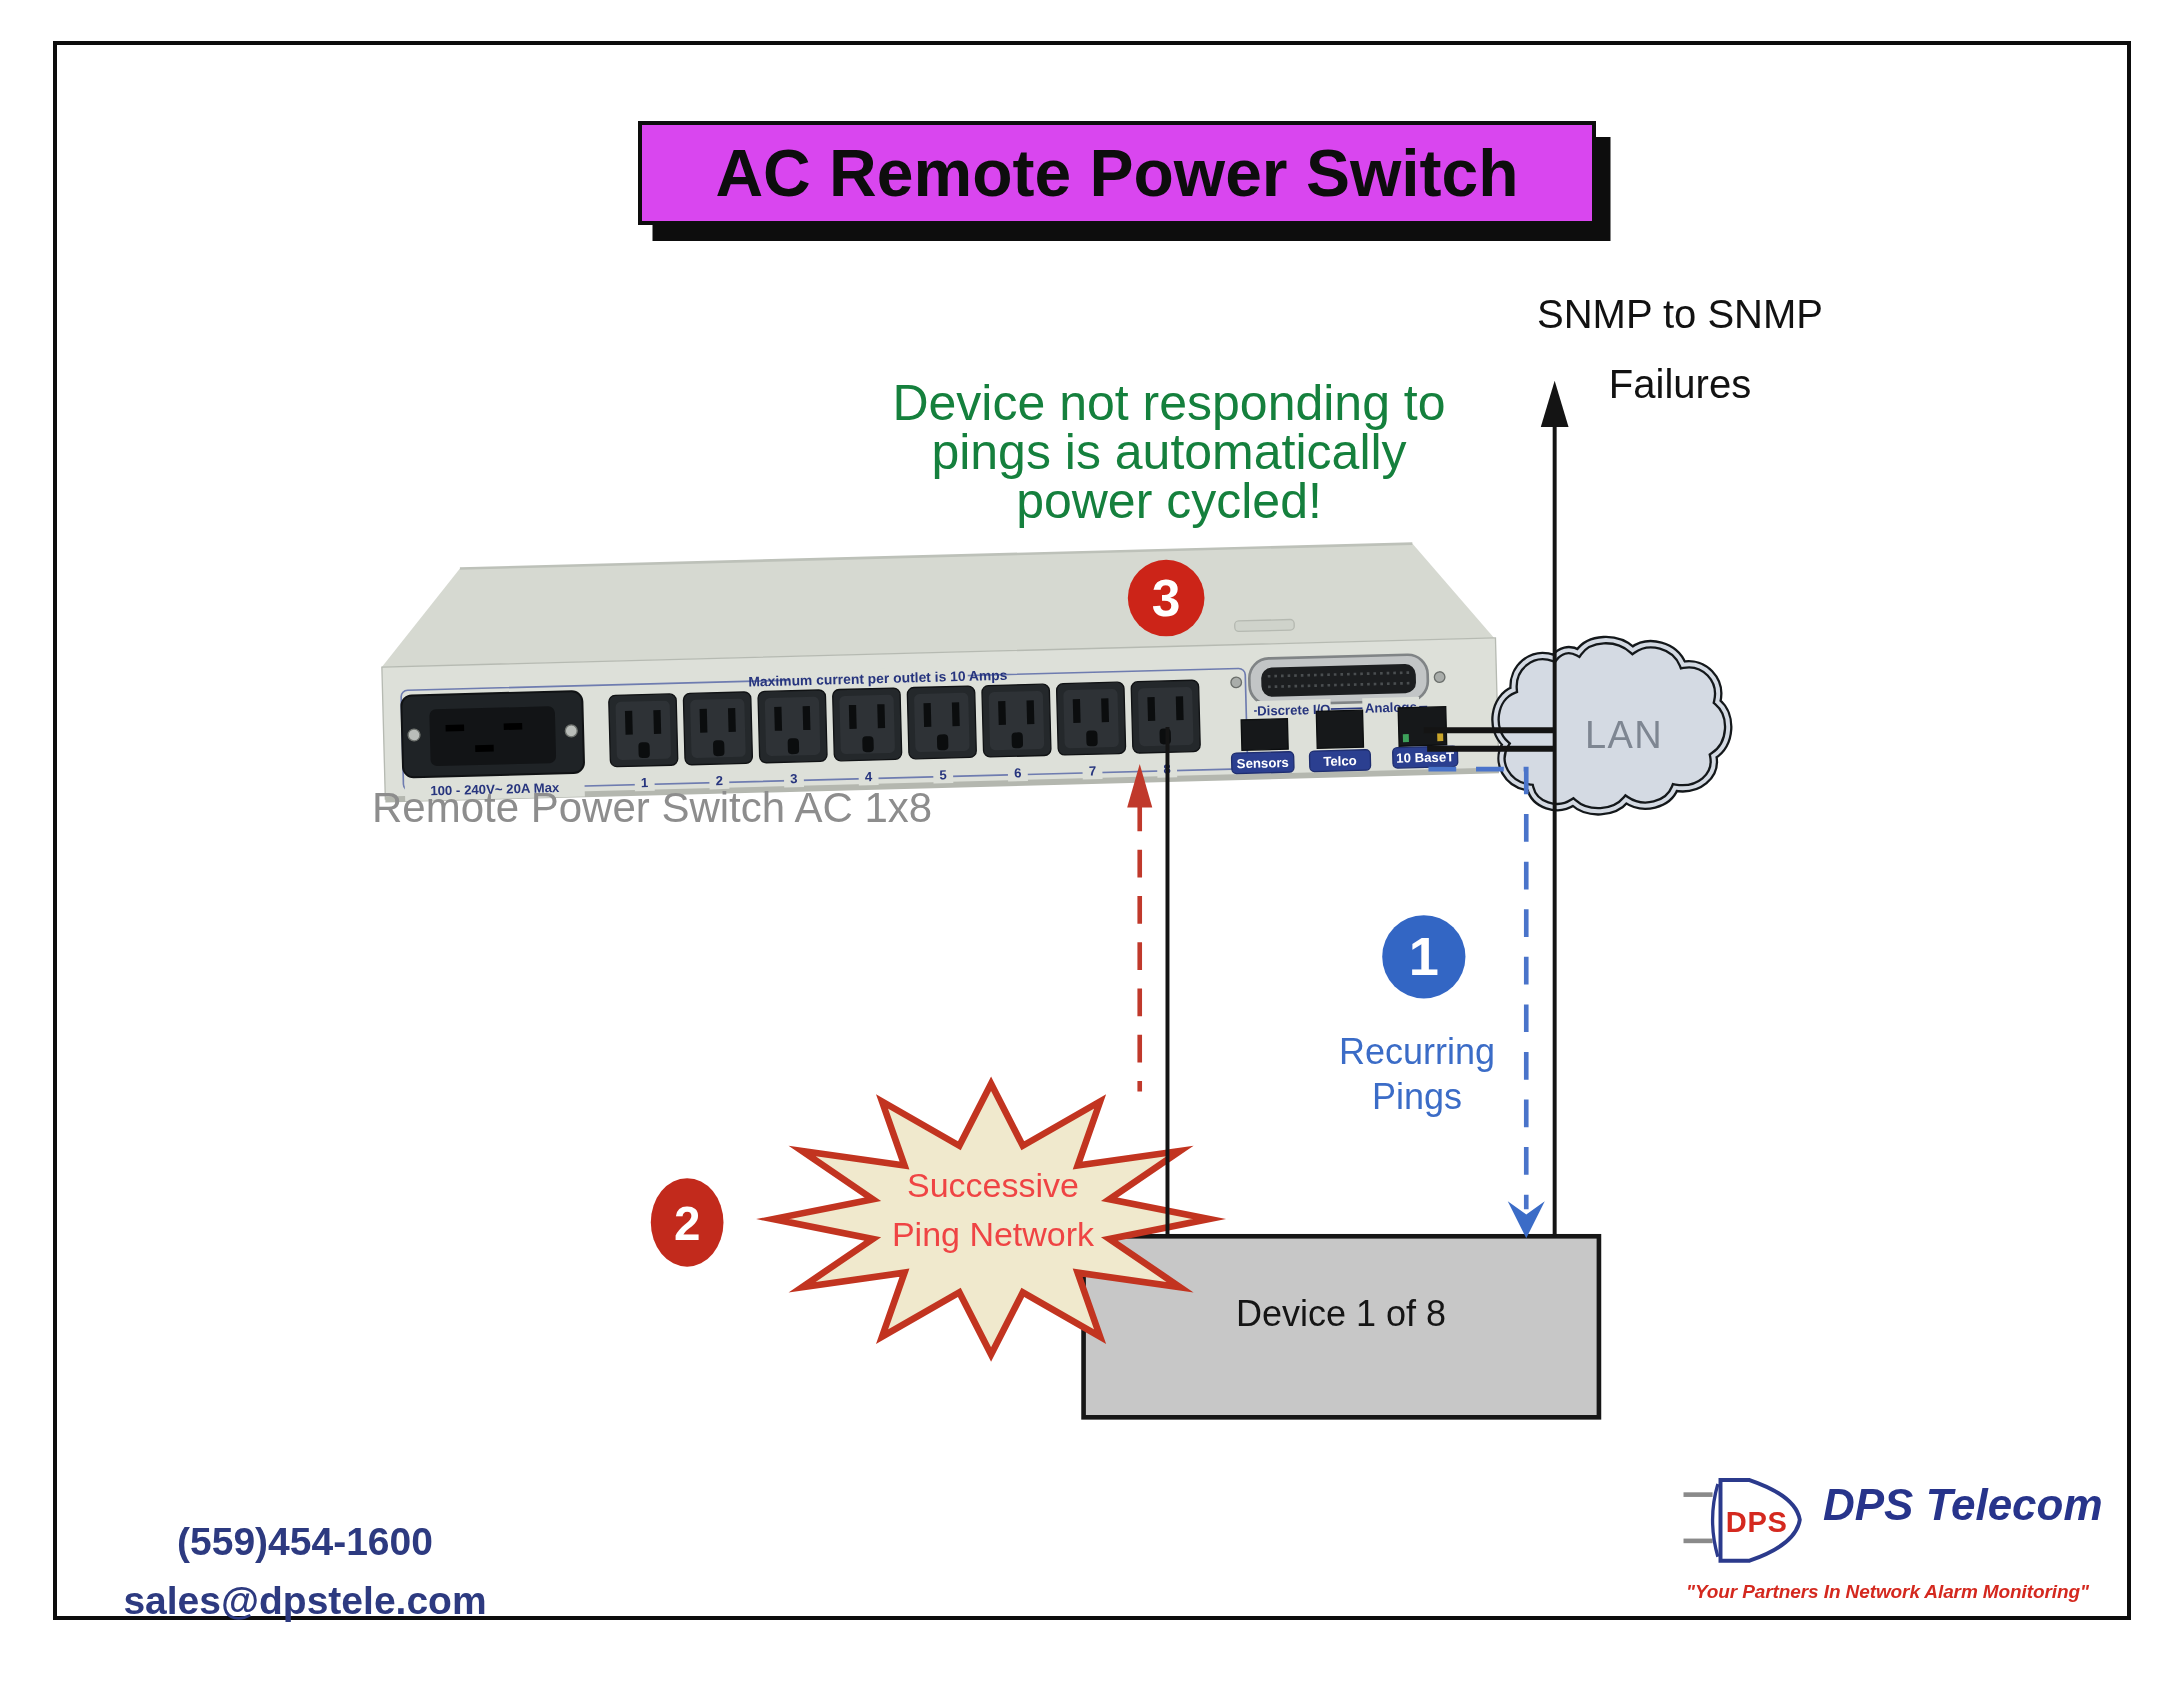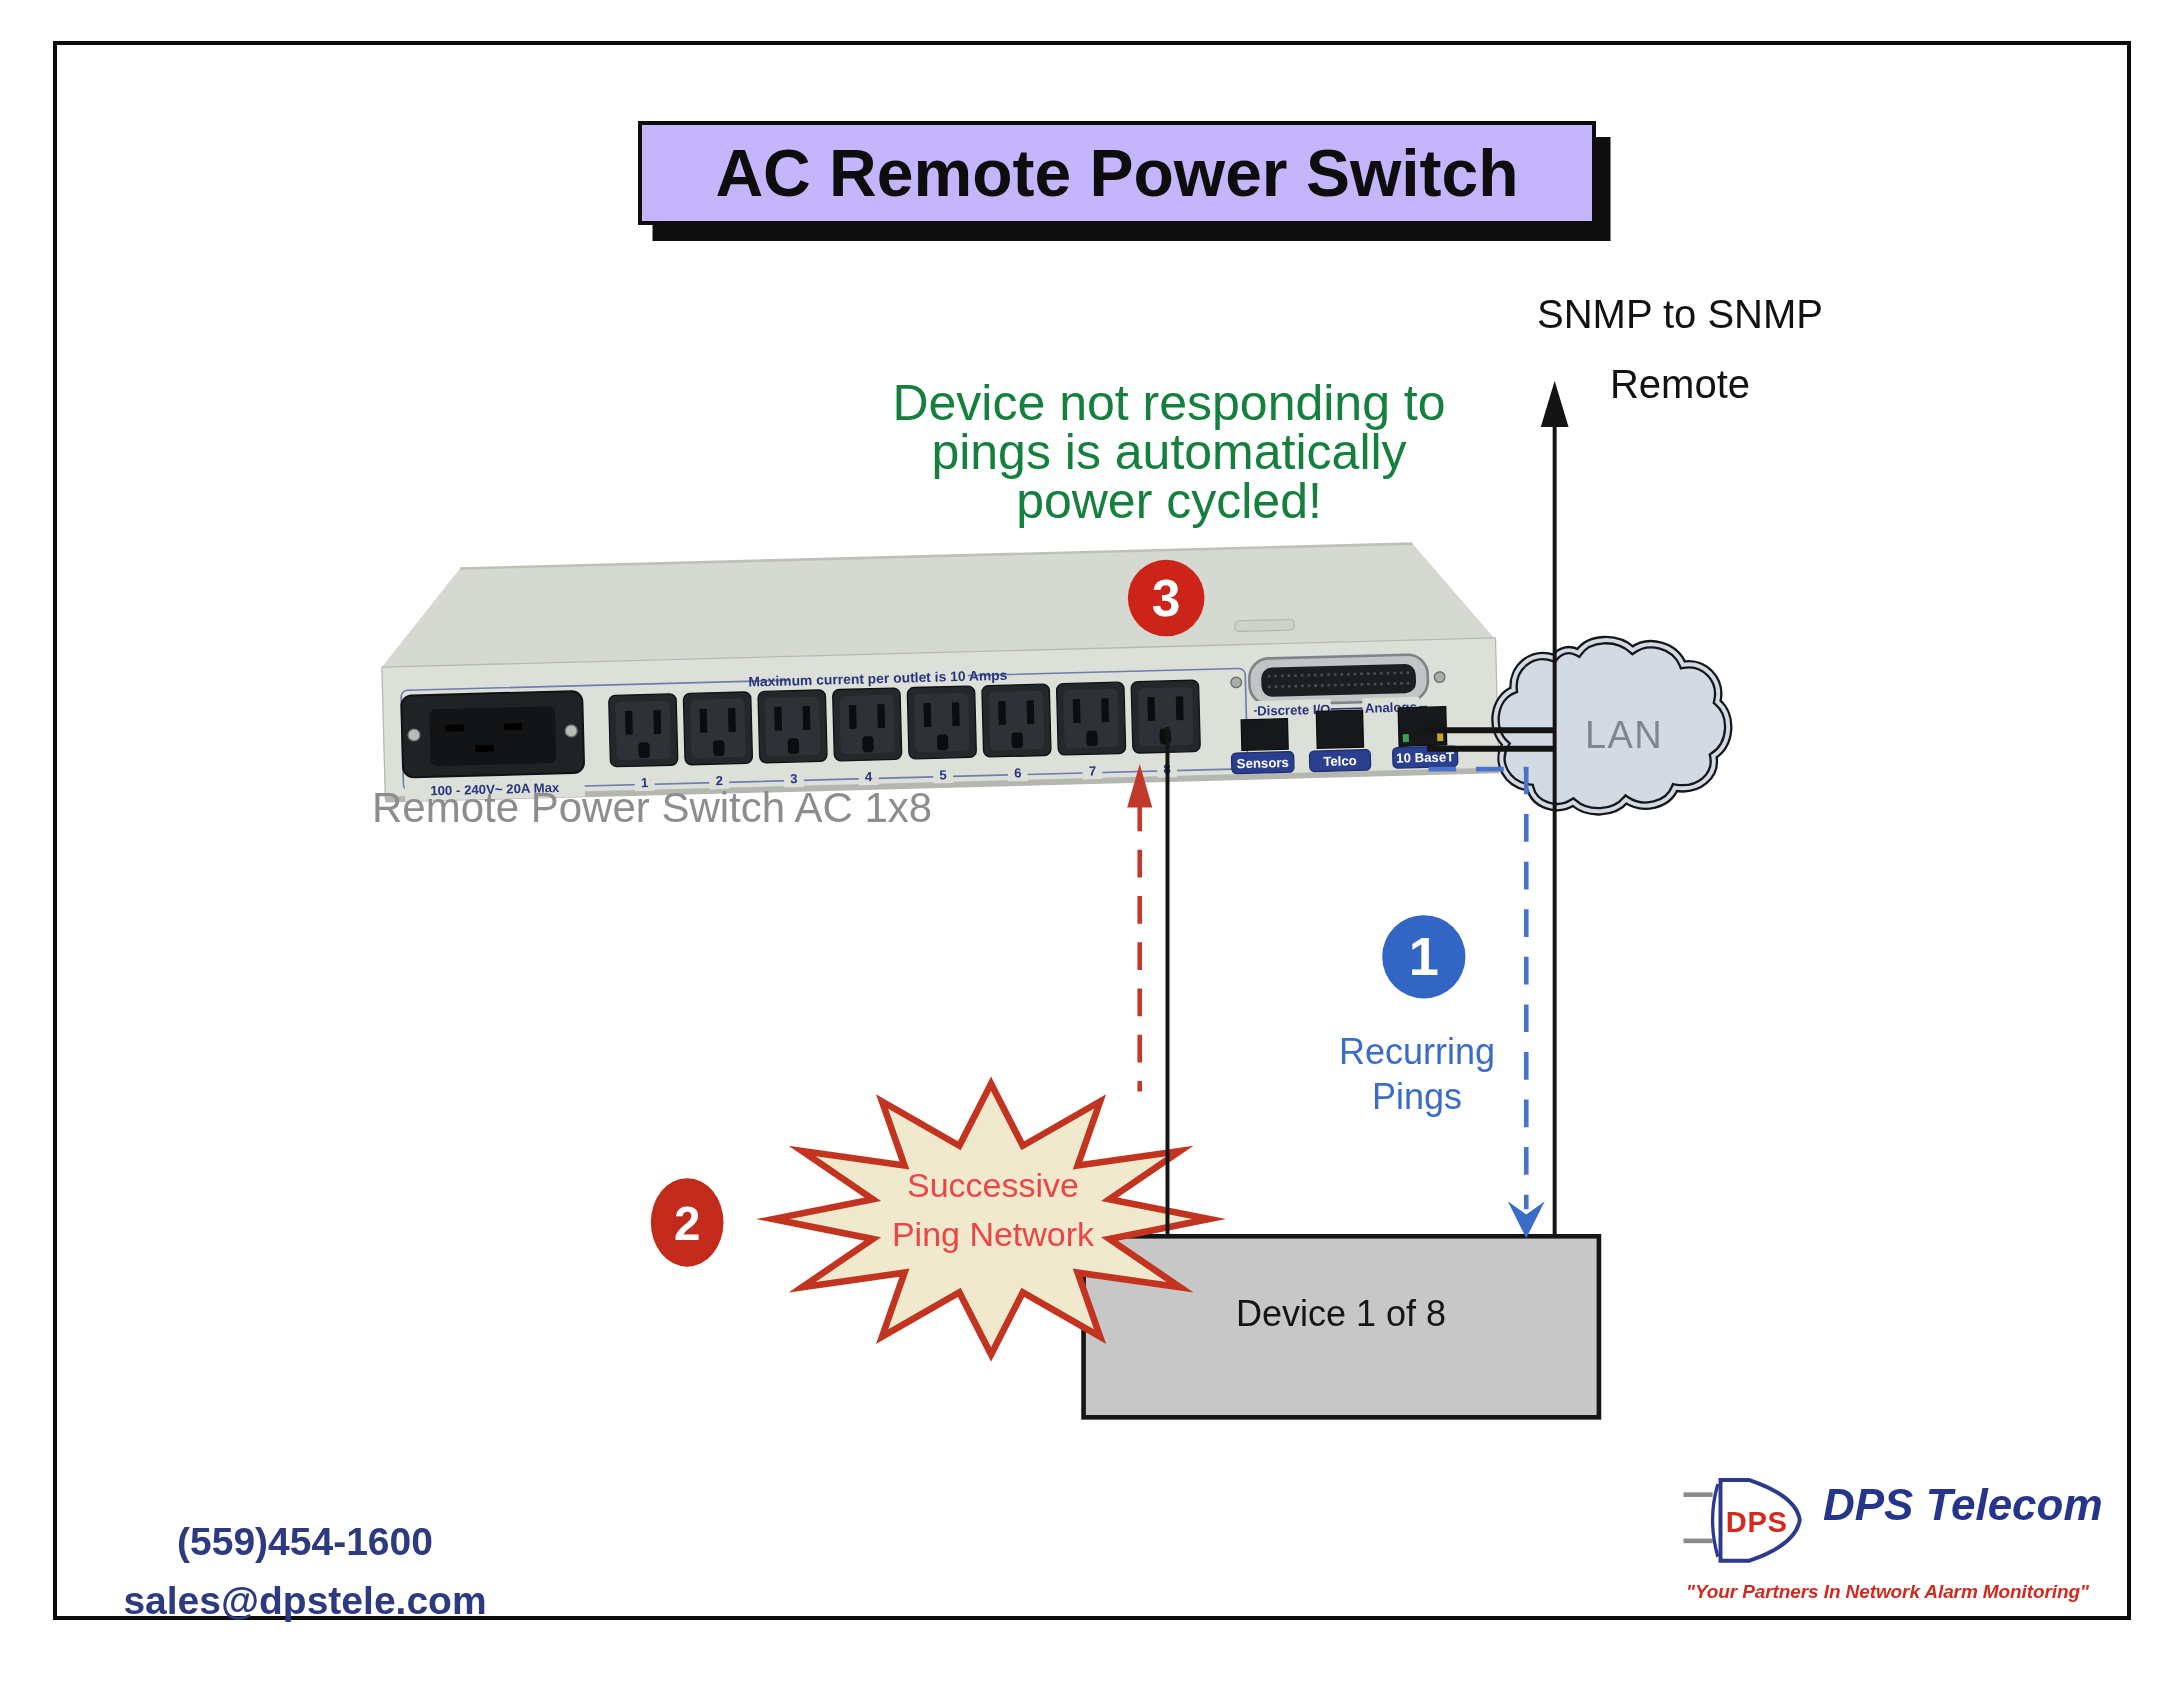--- a/index.html
+++ b/index.html
@@ -3,21 +3,21 @@
 <meta charset="utf-8">
 <style>
   html,body{margin:0;padding:0;background:#fff;}
   .canvas{position:relative;width:2183px;height:1685px;background:#ffffff;
           font-family:"Liberation Sans","DejaVu Sans",sans-serif;overflow:hidden;}
   .frame{position:absolute;left:53px;top:41px;width:2070px;height:1571px;
          border:4.6px solid #0d0d0d;background:#fff;}
   .scene{position:absolute;left:0;top:0;width:2183px;height:1685px;}
 
   .title-box{position:absolute;left:638px;top:121px;width:950px;height:96px;
-             background:#c4b5fd;border:4.6px solid #0d0d0d;box-shadow:14.5px 16px 0 #0d0d0d;
+             background:#d946ef;border:4.6px solid #0d0d0d;box-shadow:14.5px 16px 0 #0d0d0d;
              display:flex;align-items:center;justify-content:center;}
   .title-box span{font-size:66px;font-weight:800;color:#0d0d0d;letter-spacing:0px;white-space:nowrap;}
 
   .ctext{position:absolute;transform:translateX(-50%);white-space:nowrap;text-align:center;}
   .ltext{position:absolute;white-space:nowrap;}
 
   .note-line{font-size:50px;color:#15803d;}
   .n1{left:1169px;top:374px;} .n2{left:1169px;top:423px;} .n3{left:1169px;top:472px;}
 
   .snmp{font-size:40px;color:#121212;}
@@ -239,21 +239,21 @@
 
   <div class="title-box">
     <span>AC Remote Power Switch</span>
   </div>
 
   <div class="ctext note-line n1">Device not responding to</div>
   <div class="ctext note-line n2">pings is automatically</div>
   <div class="ctext note-line n3">power cycled!</div>
 
   <div class="ctext snmp s1">SNMP to SNMP</div>
-  <div class="ctext snmp s2">Remote</div>
+  <div class="ctext snmp s2">Failures</div>
 
   <div class="ltext caption">Remote Power Switch AC 1x8</div>
 
   <div class="ctext lan">LAN</div>
 
   <div class="ctext recur r1">Recurring</div>
   <div class="ctext recur r2">Pings</div>
 
   <div class="ctext star-t st1">Successive</div>
   <div class="ctext star-t st2">Ping Network</div>

